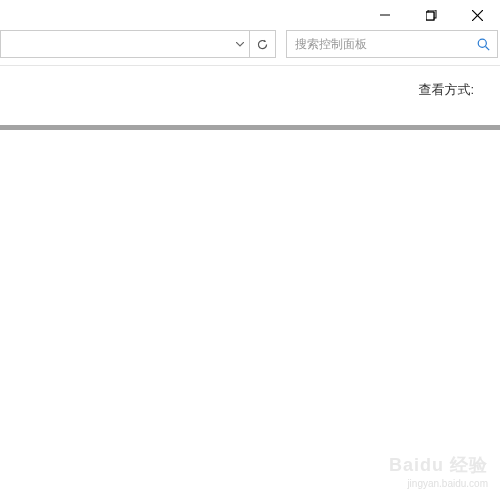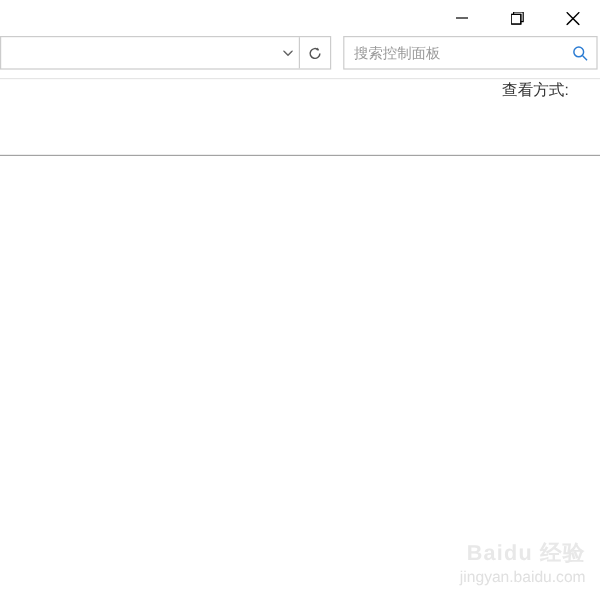--- a/index.html
+++ b/index.html
@@ -99,23 +99,23 @@
     .search-icon-btn {
       width: 28px;
       height: 100%;
       display: flex;
       align-items: center;
       justify-content: center;
       color: #2b7cd3;
     }
     .secondary-bar {
       height: 64px;
-      border-bottom: 1px solid #a3a3a3;
-      display: flex;
-      align-items: flex-start;
+      border-bottom: 5px solid #a3a3a3;
+      display: flex;
+      align-items: center;
       justify-content: flex-end;
       padding: 0 20px 12px 0;
     }
     .view-label {
       font-size: 13px;
       color: #333;
       margin-right: 6px;
     }
     .view-dropdown {
       display: inline-flex;
@@ -145,21 +145,21 @@
       line-height: 1.3;
       user-select: none;
     }
     .watermark .brand {
       font-size: 18px;
       font-weight: bold;
       color: #e8e8e8;
       letter-spacing: 1px;
     }
     .watermark .sub {
-      font-size: 13px;
+      font-size: 10px;
       color: #e0e0e0;
     }
   </style>
 </head>
 <body>
 
 <div class="titlebar">
   <div class="win-btn">
     <svg width="10" height="10" viewBox="0 0 10 10">
         <line x1="0" y1="5" x2="10" y2="5" stroke="#000" stroke-width="1"></line>

